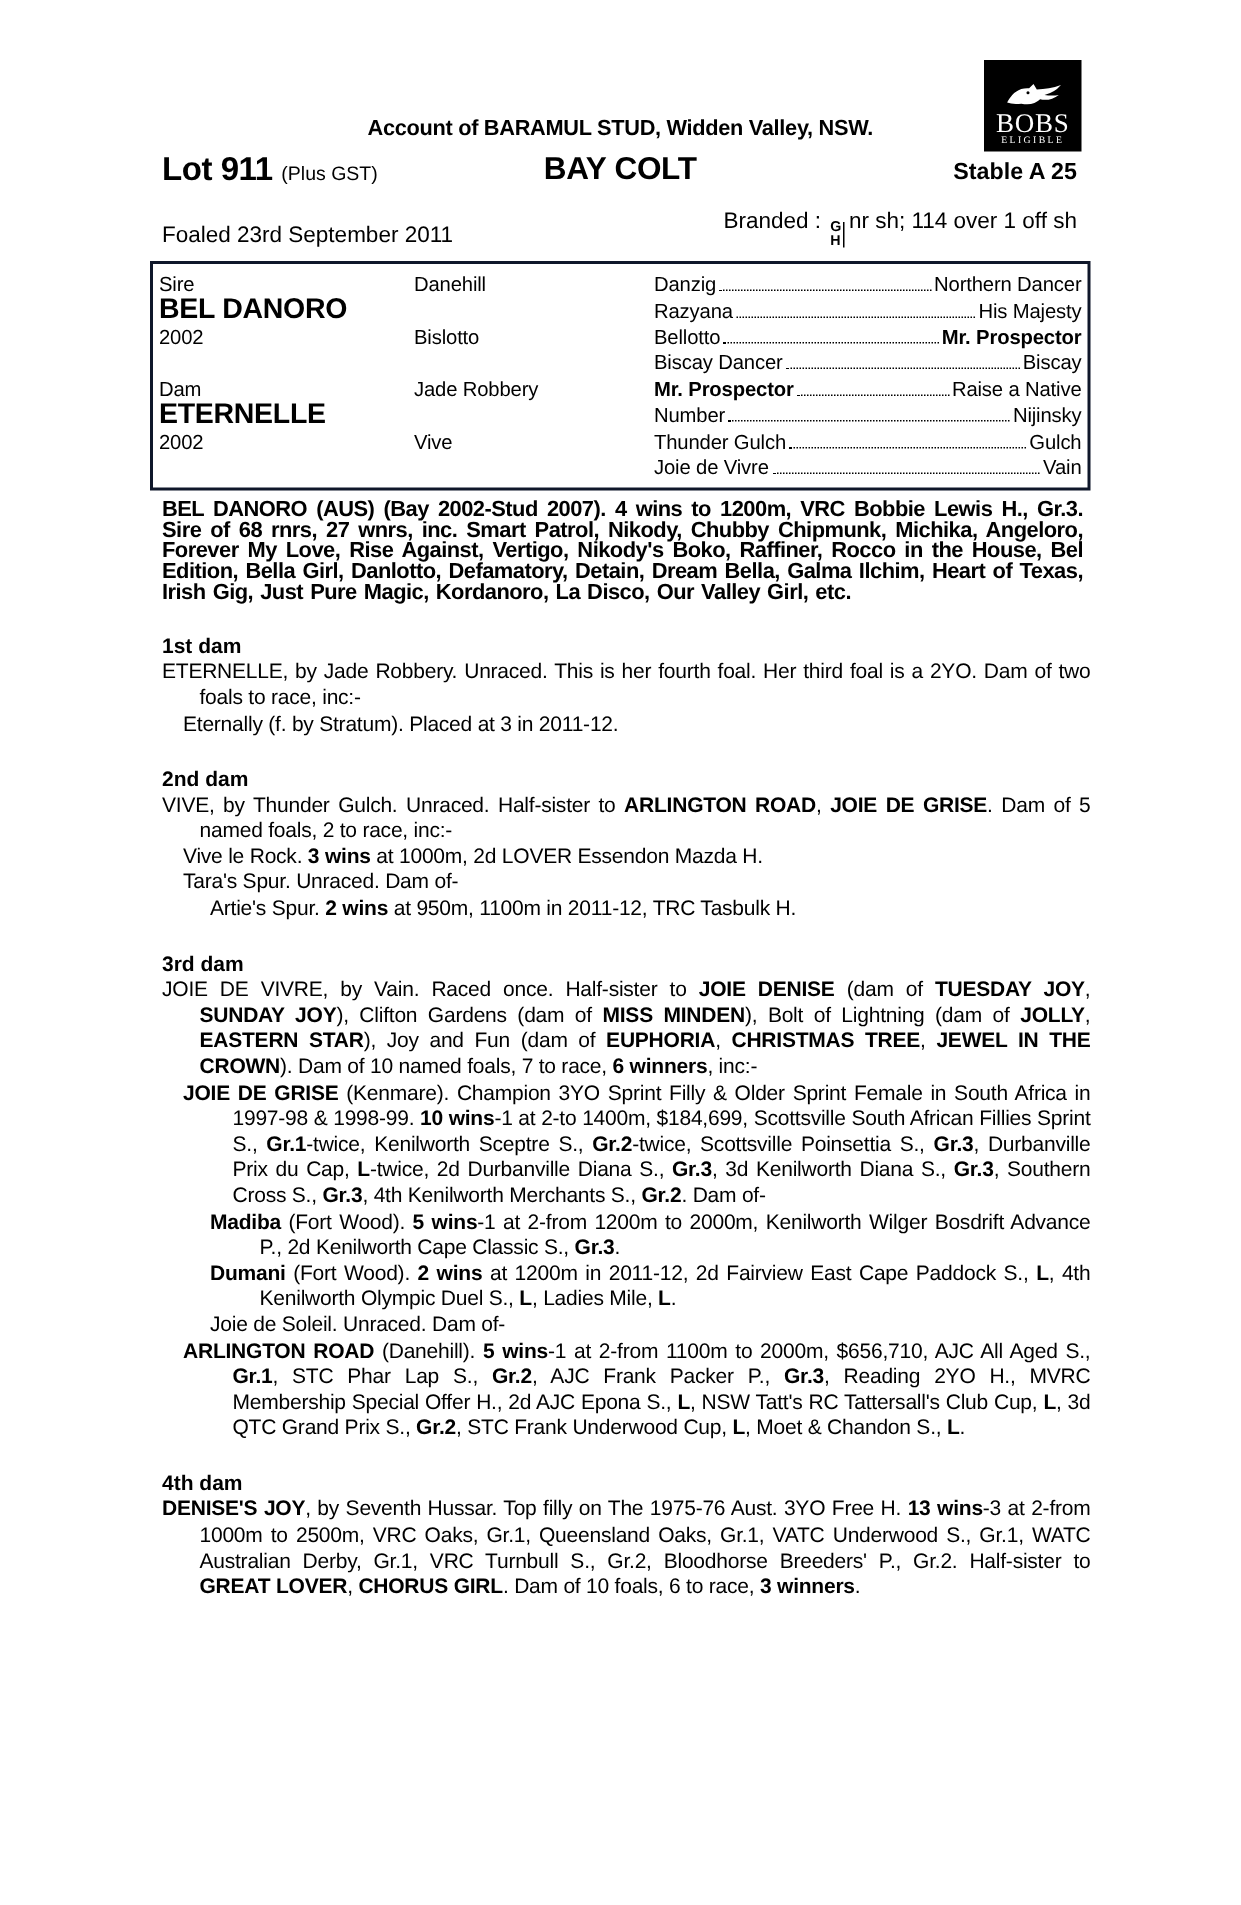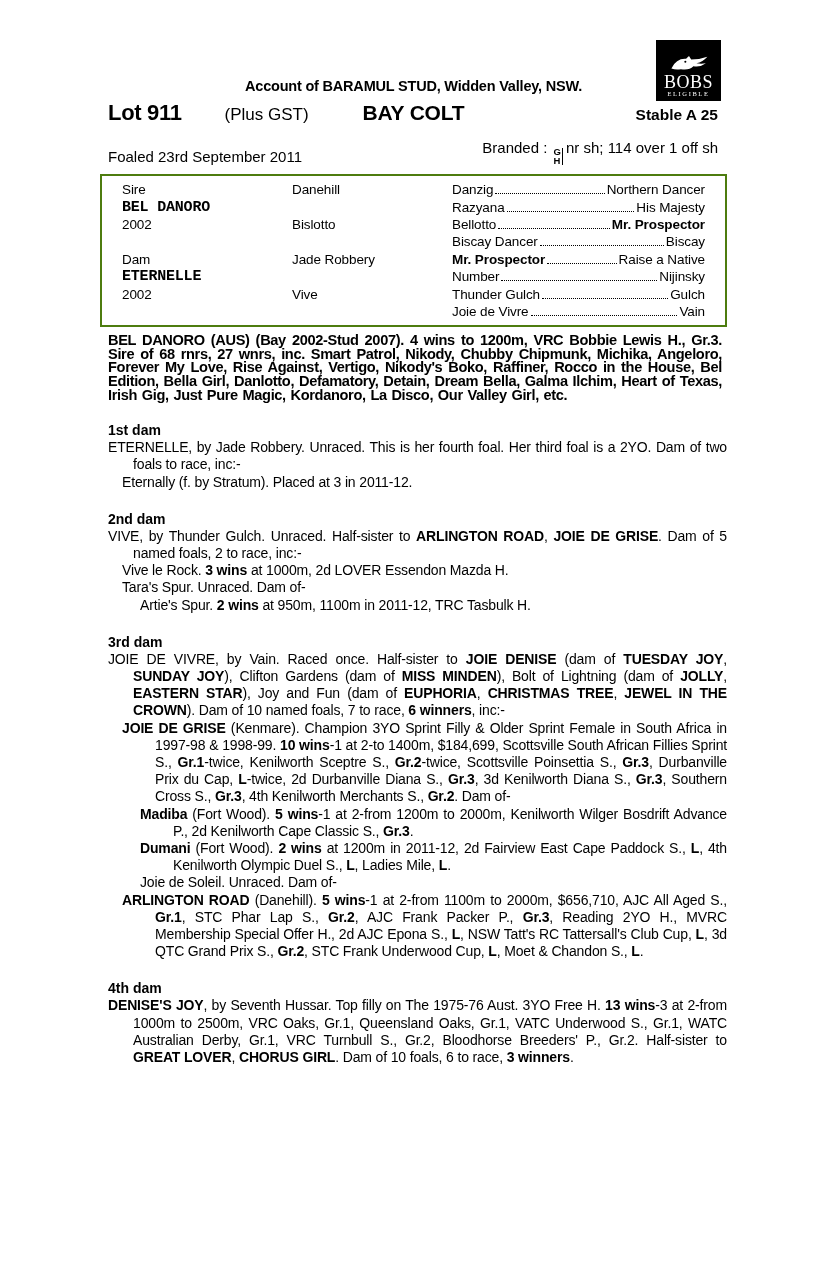--- a/index.html
+++ b/index.html
@@ -3,41 +3,41 @@
 <meta charset="utf-8">
 <style>
   html,body{margin:0;padding:0;background:#fff;}
   body{width:827px;height:1270px;position:relative;color:#000;
        font-family:"Liberation Sans",sans-serif;overflow:hidden;}
   .content{position:absolute;left:100px;top:0;width:627px;}
   
   .account{margin-top:78px;text-align:center;font-weight:bold;font-size:14.5px;letter-spacing:-0.2px;}
   .lotline{position:relative;height:33px;}
   .lot{position:absolute;left:8px;bottom:1px;font-size:22px;font-weight:bold;letter-spacing:-0.3px;white-space:nowrap;}
-  .gst{font-size:17px;font-weight:normal;letter-spacing:0;margin-left:37px;}
+  .gst{font-size:13px;font-weight:normal;letter-spacing:0;}
   .colt{position:absolute;left:0;right:0;bottom:2px;text-align:center;font-size:21px;font-weight:bold;letter-spacing:-0.2px;}
   .stable{position:absolute;right:9px;bottom:3px;font-size:15.5px;font-weight:bold;}
   .foaledline{display:flex;justify-content:space-between;align-items:flex-end;margin-top:12px;font-size:15px;padding-left:8px;padding-right:9px;}
   .brand{display:inline-flex;flex-direction:column;align-items:flex-start;vertical-align:-2px;
          border-right:1.5px solid #000;padding-right:1px;margin:0 3px 0 2px;
          font-weight:bold;font-size:9.5px;line-height:8.5px;}
   
   .bobs{position:absolute;left:656px;top:40px;width:65px;height:61px;background:#000;color:#fff;
         display:flex;flex-direction:column;align-items:center;justify-content:flex-end;
         padding-bottom:4px;box-sizing:border-box;}
   .bobs svg{width:46px;height:22px;display:block;}
   .bobs .t1{font-family:"Liberation Serif",serif;font-size:18px;line-height:14px;letter-spacing:0.5px;}
   .bobs .t2{font-family:"Liberation Serif",serif;font-size:6.5px;line-height:7px;letter-spacing:1.6px;margin-top:1px;}
   
-  .pedigree-box{border:2px solid #4d7c0f;margin-top:9px;padding:5px 20px;}
+  .pedigree-box{border:2px solid #0f172a;margin-top:9px;padding:5px 4px;}
   .ped-row{display:flex;height:17.4px;align-items:center;font-size:13.5px;letter-spacing:-0.1px;}
   .ped-row .c1{width:170px;flex:none;}
   .ped-row .c2{width:160px;flex:none;}
   .ped-row .c3{flex:1;display:flex;align-items:baseline;min-width:0;}
-  .ped-row .bname{font-weight:bold;font-size:15px;letter-spacing:-0.2px;font-family:Liberation Mono, monospace;}
+  .ped-row .bname{font-weight:bold;font-size:19px;letter-spacing:-0.2px;}
   .ped-row .nm.b,.ped-row .pr.b{font-weight:bold;}
   .ped-row .dots{flex:1;border-bottom:1.6px dotted #000;margin:0 2px;align-self:flex-end;margin-bottom:3px;min-width:8px;}
   .ped-row .pr{white-space:nowrap;}
   
   .sire-blurb{margin:7px 0 0 0;padding:0 5px 0 8px;font-weight:bold;font-size:14.6px;line-height:13.6px;
               text-align:justify;letter-spacing:-0.35px;word-spacing:1px;}
   
   .dam-section{margin-top:20px;}
   .dam-section h3{margin:0 0 0 8px;font-size:14px;font-weight:bold;line-height:17px;}
   .line{margin:0;font-size:14px;line-height:17.2px;text-align:justify;letter-spacing:-0.15px;}

